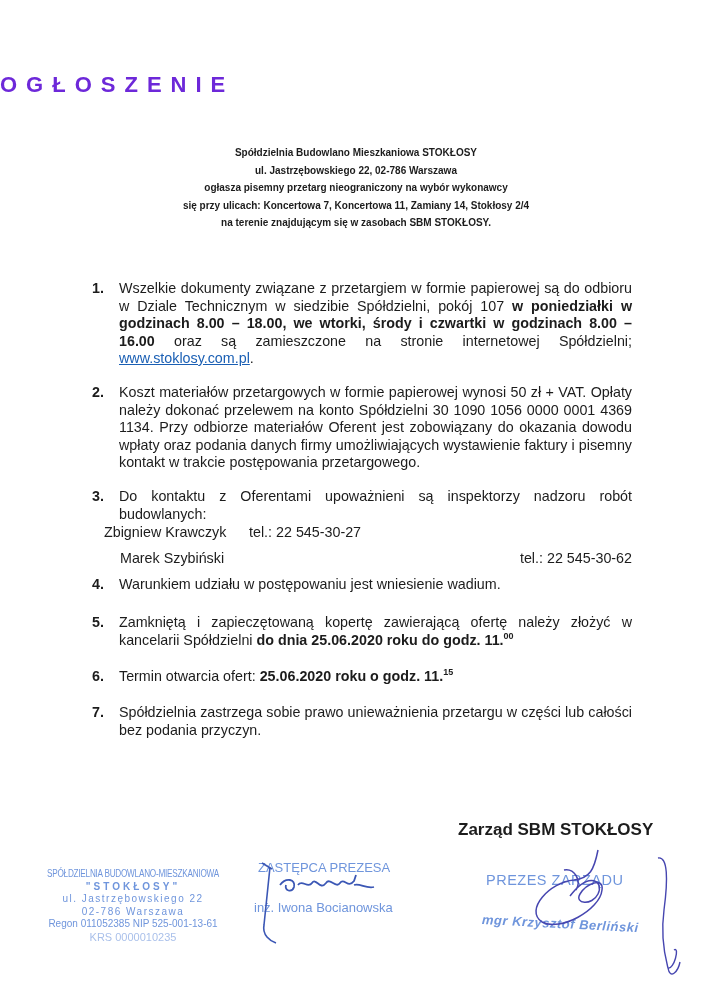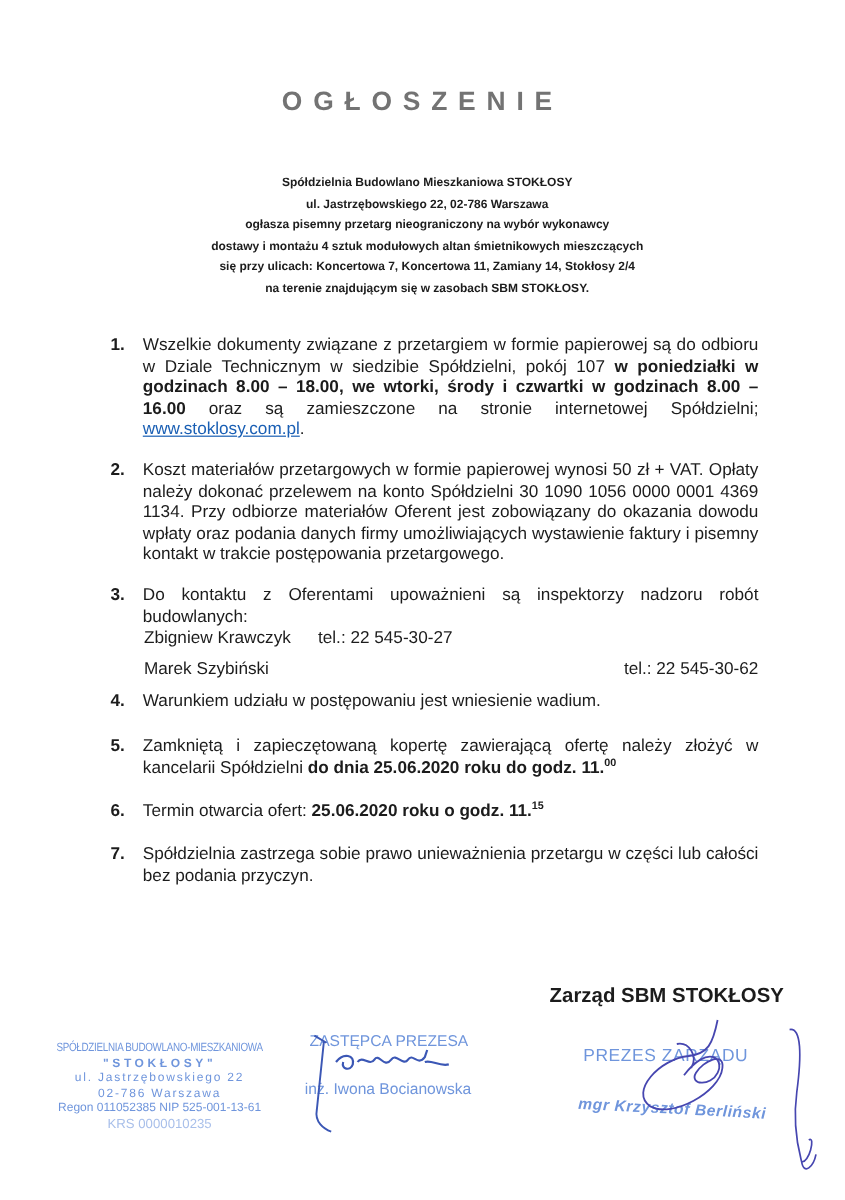--- a/index.html
+++ b/index.html
@@ -1,35 +1,35 @@
 <!DOCTYPE html>
 <html><head>
   <meta charset="utf-8">
   <style>
     html, body { margin: 0; padding: 0; }
     body {
       width: 704px; height: 1000px; background: #ffffff; position: relative;
       overflow: hidden; font-family: "Liberation Sans", sans-serif; color: #1a1a1a;
     }
     .title {
-      position: absolute; top: 72px; left: 0; width: 704px; text-align: center;
-      font-weight: bold; font-size: 22px; letter-spacing: 9px; color: #737373;
+      position: absolute; top: 72px; left: 0; width: 704px; text-align: left;
+      font-weight: bold; font-size: 22px; letter-spacing: 9px; color: #6d28d9;
     }
     .header {
       position: absolute; top: 144px; left: 80px; width: 552px; text-align: center;
       font-weight: bold; font-size: 10px; line-height: 17.5px; color: #1c1c1c;
     }
     .header div { white-space: nowrap; }
     .list { position: absolute; left: 92px; width: 540px; font-size: 14.3px; line-height: 17.5px; color: #1c1c1c; }
     .item { position: absolute; left: 0; width: 540px; }
     .num { position: absolute; left: 0; top: 0; font-weight: bold; }
     .body { margin-left: 27px; text-align: justify; text-align-last: left; }
     .body b { font-weight: bold; }
     .link { color: #1a5fb4; text-decoration: underline; }
-    .contact { display: flex; margin-left: 28px; white-space: nowrap; }
+    .contact { display: flex; margin-left: 12px; white-space: nowrap; }
     .contact .cn { width: 145px; }
     sup { font-size: 9px; line-height: 0; vertical-align: 6px; }
     .board {
       position: absolute; top: 820px; left: 458px; font-weight: bold; font-size: 17px; color: #1c1c1c;
     }
     .stamp { position: absolute; color: #6f95dc; font-family: "Liberation Sans", sans-serif; }
     .stamp-left { top: 828px; left: 28px; width: 210px; text-align: center; font-size: 10px; line-height: 12.5px; margin-top: 40px; }
     .stamp-left .s1 { font-size: 10px; letter-spacing: -0.3px; transform: scaleX(0.82); transform-origin: center; white-space: nowrap; display:block; }
     .stamp-left .s2 { font-weight: bold; letter-spacing: 3px; font-size: 10px; }
     .stamp-left .s3, .stamp-left .s4 { letter-spacing: 1.5px; }
@@ -42,21 +42,20 @@
   </style>
 </head>
 <body>
 
 <div class="title">OGŁOSZENIE</div>
 
 <div class="header">
   <div>Spółdzielnia Budowlano Mieszkaniowa STOKŁOSY</div>
   <div>ul. Jastrzębowskiego 22, 02-786 Warszawa</div>
   <div>ogłasza pisemny przetarg nieograniczony na wybór wykonawcy</div>
-  <div>dostawy i montażu 4 sztuk modułowych altan śmietnikowych mieszczących</div>
   <div>się przy ulicach: Koncertowa 7, Koncertowa 11, Zamiany 14, Stokłosy 2/4</div>
   <div>na terenie znajdującym się w zasobach SBM STOKŁOSY.</div>
 </div>
 
 <div class="list" style="top:0;">
   <div class="item" style="top:280px;">
     <span class="num">1.</span>
     <div class="body"><span>Wszelkie dokumenty związane z przetargiem w formie papierowej są do odbioru w Dziale Technicznym w siedzibie Spółdzielni, pokój 107 </span><b>w poniedziałki w godzinach 8.00 – 18.00, we wtorki, środy i czwartki w godzinach 8.00 – 16.00</b><span> oraz są zamieszczone na stronie internetowej Spółdzielni; </span><span class="link">www.stoklosy.com.pl</span><span>.</span></div>
   </div>
 

